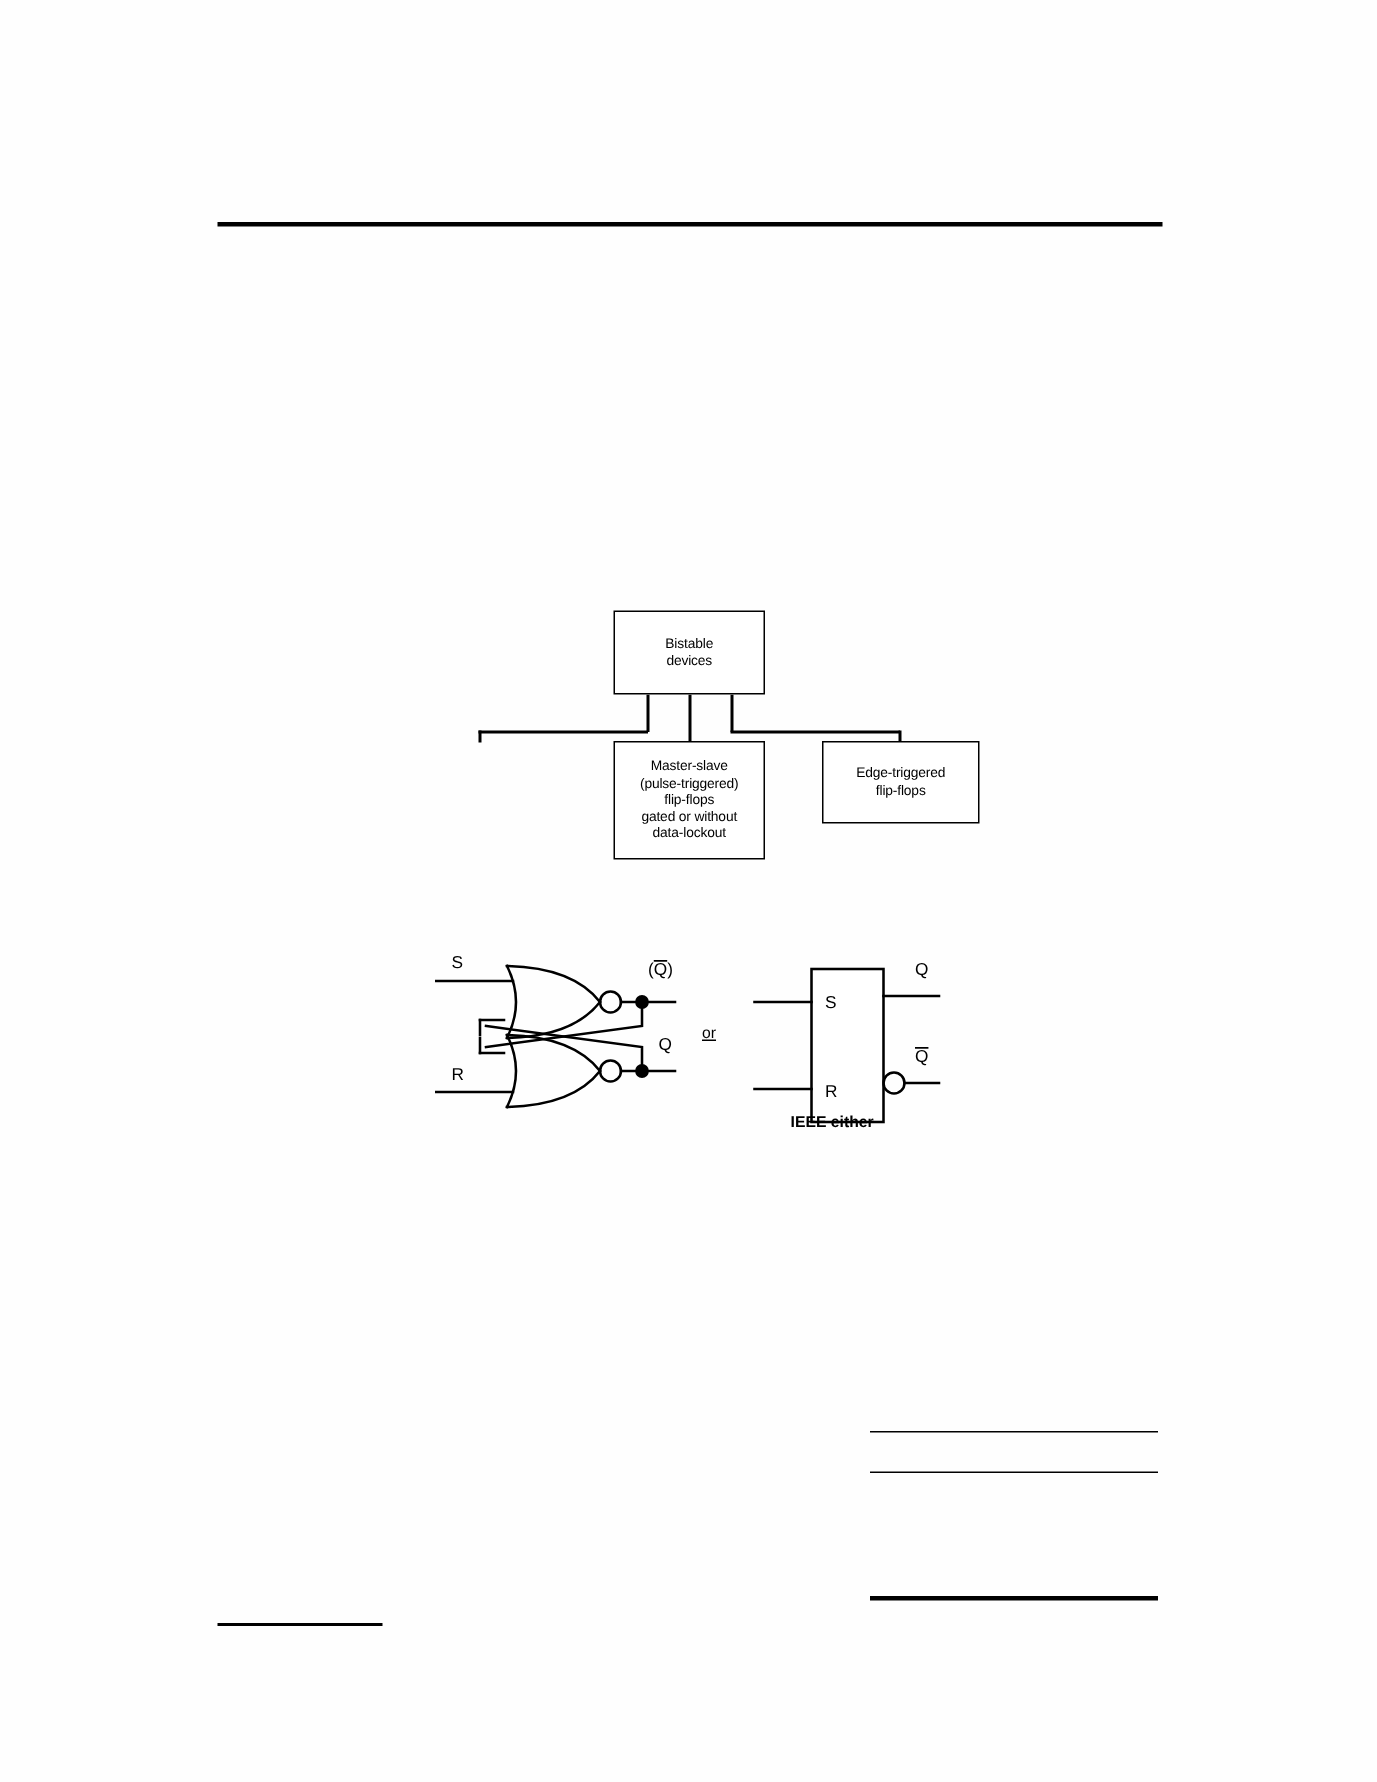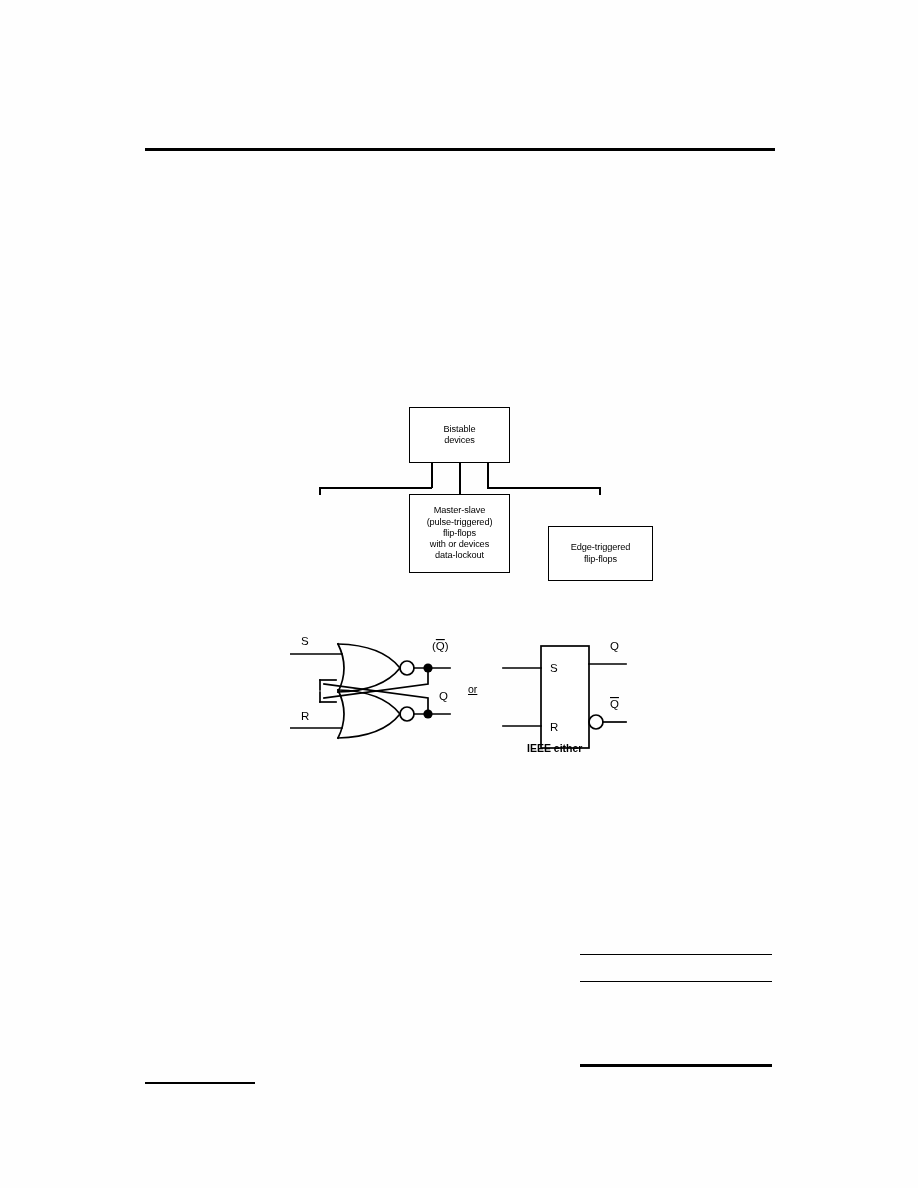--- a/index.html
+++ b/index.html
@@ -50,21 +50,21 @@
     justify-content: center;
     text-align: center;
     font-size: 9.2px;
     line-height: 11.2px;
     letter-spacing: -0.1px;
     white-space: pre-line;
   }
   #box-parent   { left: 154px; top:   9px; width: 101px; height: 56px; }
   #box-latches  { left:  11px; top:  96px; width: 107px; height: 55px; }
   #box-master   { left: 154px; top:  96px; width: 101px; height: 79px; }
-  #box-edge     { left: 293px; top:  96px; width: 105px; height: 55px; margin-top: 32px; }
+  #box-edge     { left: 293px; top:  96px; width: 105px; height: 55px; }
 
   .conn { position: absolute; background: #000000; }
   .conn.v { width: 1.6px; }
   .conn.h { height: 1.6px; }
   
   #stub-left   { left: 176px; top: 65px;  height: 25px; }
   #stub-mid    { left: 204px; top: 65px;  height: 31px; }
   #stub-right  { left: 232px; top: 65px;  height: 25px; }
   
   #run-left    { left:  64px; top: 89px;  width: 113px; }
@@ -112,21 +112,21 @@
     <div class="conn v" id="drop-left"></div>
     <div class="conn v" id="drop-right"></div>
 
     <div class="tree-box" id="box-parent">Bistable
 devices</div>
 
 
     <div class="tree-box" id="box-master">Master-slave
 (pulse-triggered)
 flip-flops
-with or devices
+gated or without
 data-lockout</div>
 
     <div class="tree-box" id="box-edge">Edge-triggered
 flip-flops</div>
   </div>
 
   <div id="latch-figure">
     <svg width="340" height="135" viewBox="0 0 340 135">
       <g fill="none" stroke="#000000" stroke-width="1.7" stroke-linecap="square">
 

